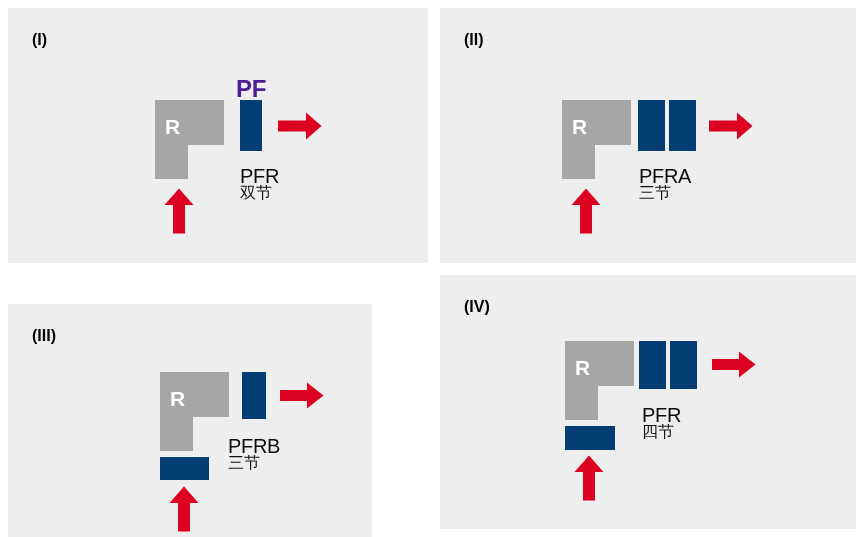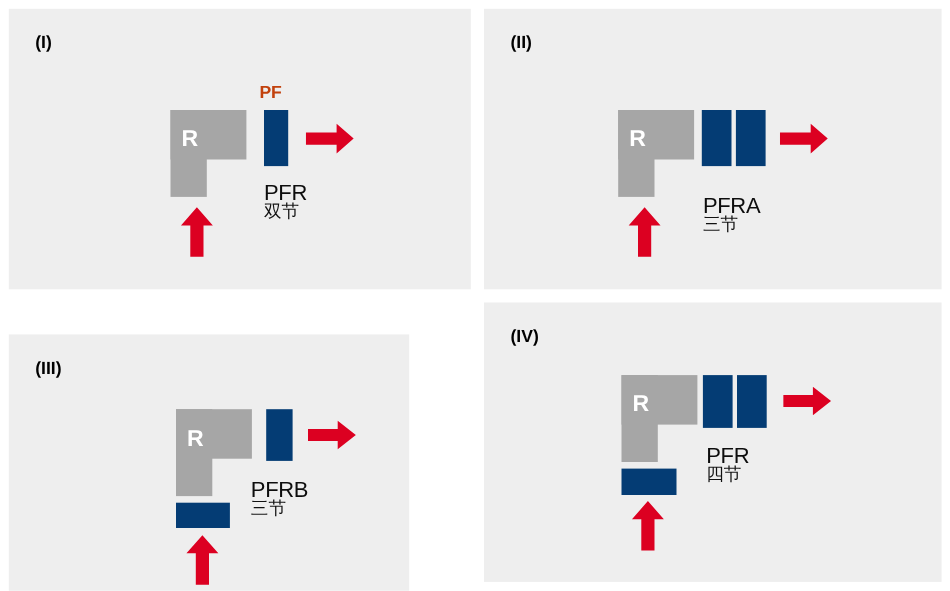--- a/index.html
+++ b/index.html
@@ -98,23 +98,23 @@
   .caption .cn {
     font-size: 16px;
     font-weight: normal;
     color: #111111;
     white-space: nowrap;
     display: block;
     margin-top: -1px;
   }
   .top-code {
     position: absolute;
-    font-size: 16px;
+    font-size: 24px;
     font-weight: bold;
-    color: #c2410c;
+    color: #4c1d95;
     line-height: 1;
     letter-spacing: -0.3px;
     white-space: nowrap;
   }
 </style>
 </head>
 <body>
 
 <div class="grid">
 
@@ -172,21 +172,21 @@
           <polygon points="0,8.5 28,8.5 28,0.5 43.5,14 28,27.5 28,19.5 0,19.5" fill="#dc0021"></polygon>
         </svg>
       </div>
 
       <div class="arrow" style="left:131px; top:180px; width:30px; height:46px;">
         <svg width="30" height="46" viewBox="0 0 30 46" xmlns="http://www.w3.org/2000/svg">
           <polygon points="15,0.5 29.5,17 21,17 21,45.5 9,45.5 9,17 0.5,17" fill="#dc0021"></polygon>
         </svg>
       </div>
 
-      <div class="caption" style="left:199px; top:158px;margin-top:12px;">
+      <div class="caption" style="left:199px; top:158px;">
         <span class="code">PFRA</span>
         <span class="cn">三节</span>
       </div>
 
     </div>
   </div>
 
   <div class="panel" id="panel-3">
     <div class="panel-label">(III)</div>
 

